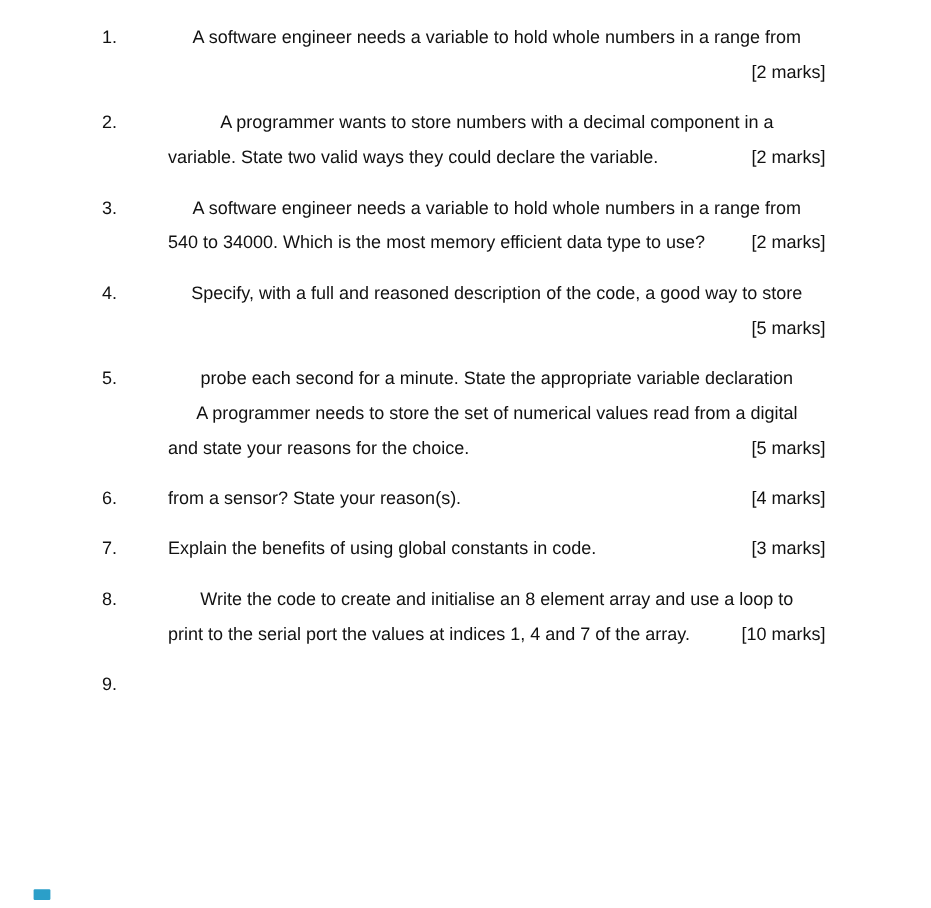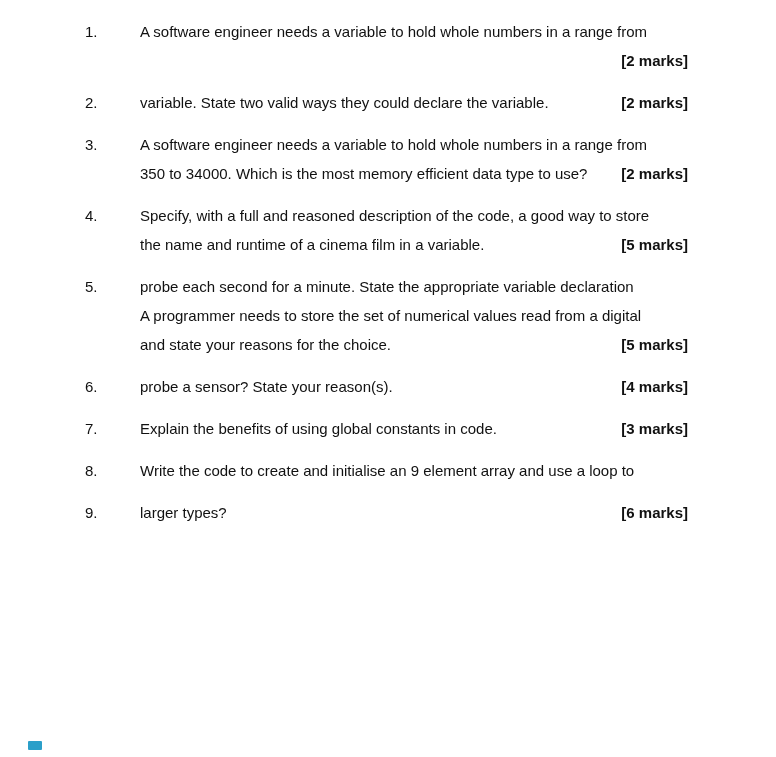--- a/index.html
+++ b/index.html
@@ -25,35 +25,35 @@
     line-height: 29px;
     margin-bottom: 13px;
   }
   .qnum {
     width: 55px;
     flex-shrink: 0;
   }
   .qbody {
     flex: 1;
     min-width: 0;
+    text-align: center;
   }
   .qline {
     white-space: nowrap;
   }
   .qlast {
     display: flex;
   }
   .qlast .ltext {
     white-space: nowrap;
   }
   .marks {
     margin-left: auto;
     padding-left: 8px;
     white-space: nowrap;
-    font-weight: bold;
   }
   .corner-mark {
     position: absolute;
     left: 28px;
     bottom: 7px;
     width: 14px;
     height: 9px;
     background: #2b9fc9;
     border-radius: 1px;
   }
@@ -70,44 +70,44 @@
       <div class="qlast">
         <span class="ltext"></span>
         <span class="marks">[2 marks]</span>
       </div>
     </div>
   </div>
 
   <div class="question">
     <div class="qnum">2.</div>
     <div class="qbody">
+      <div class="qline">A programmer wants to store numbers with a decimal component in a</div>
       <div class="qlast">
         <span class="ltext">variable. State two valid ways they could declare the variable.</span>
         <span class="marks">[2 marks]</span>
       </div>
     </div>
   </div>
 
   <div class="question">
     <div class="qnum">3.</div>
     <div class="qbody">
       <div class="qline">A software engineer needs a variable to hold whole numbers in a range from</div>
       <div class="qlast">
-        <span class="ltext">350 to 34000. Which is the most memory efficient data type to use?</span>
+        <span class="ltext">540 to 34000. Which is the most memory efficient data type to use?</span>
         <span class="marks">[2 marks]</span>
       </div>
     </div>
   </div>
 
   <div class="question">
     <div class="qnum">4.</div>
     <div class="qbody">
       <div class="qline">Specify, with a full and reasoned description of the code, a good way to store</div>
       <div class="qlast">
-        <span class="ltext">the name and runtime of a cinema film in a variable.</span>
         <span class="marks">[5 marks]</span>
       </div>
     </div>
   </div>
 
   <div class="question">
     <div class="qnum">5.</div>
     <div class="qbody">
       <div class="qline">probe each second for a minute. State the appropriate variable declaration</div>
       <div class="qline">A programmer needs to store the set of numerical values read from a digital</div>
@@ -115,47 +115,47 @@
         <span class="ltext">and state your reasons for the choice.</span>
         <span class="marks">[5 marks]</span>
       </div>
     </div>
   </div>
 
   <div class="question">
     <div class="qnum">6.</div>
     <div class="qbody">
       <div class="qlast">
-        <span class="ltext">probe a sensor? State your reason(s).</span>
+        <span class="ltext">from a sensor? State your reason(s).</span>
         <span class="marks">[4 marks]</span>
       </div>
     </div>
   </div>
 
   <div class="question">
     <div class="qnum">7.</div>
     <div class="qbody">
       <div class="qlast">
         <span class="ltext">Explain the benefits of using global constants in code.</span>
         <span class="marks">[3 marks]</span>
       </div>
     </div>
   </div>
 
   <div class="question">
     <div class="qnum">8.</div>
     <div class="qbody">
-      <div class="qline">Write the code to create and initialise an 9 element array and use a loop to</div>
+      <div class="qline">Write the code to create and initialise an 8 element array and use a loop to</div>
+      <div class="qlast">
+        <span class="ltext">print to the serial port the values at indices 1, 4 and 7 of the array.</span>
+        <span class="marks">[10 marks]</span>
+      </div>
     </div>
   </div>
 
   <div class="question">
     <div class="qnum">9.</div>
     <div class="qbody">
-      <div class="qlast">
-        <span class="ltext">larger types?</span>
-        <span class="marks">[6 marks]</span>
-      </div>
     </div>
   </div>
 
   <div class="corner-mark"></div>
 </div>
 
 </body></html>

